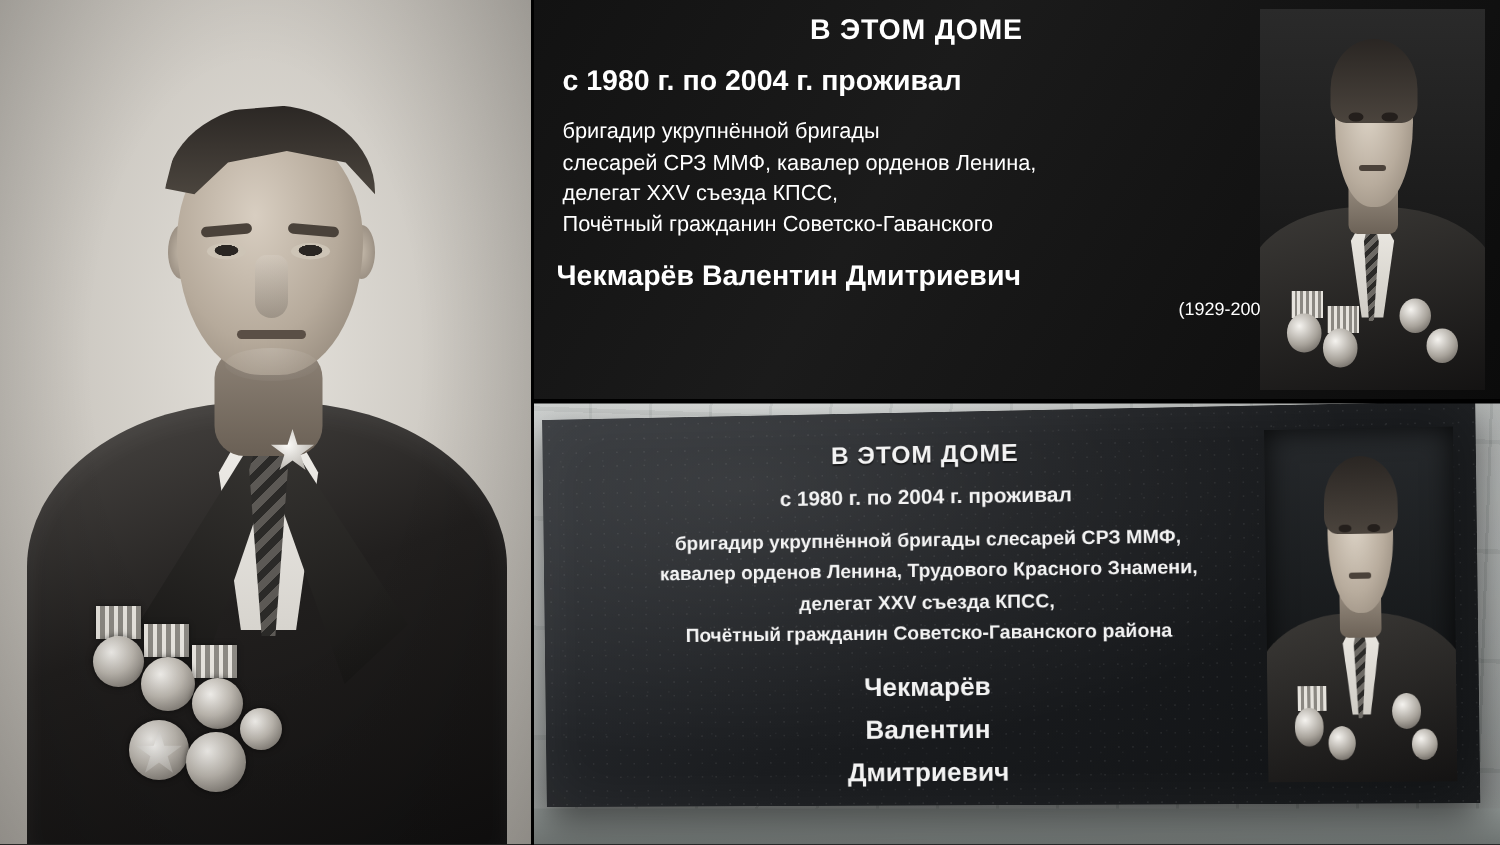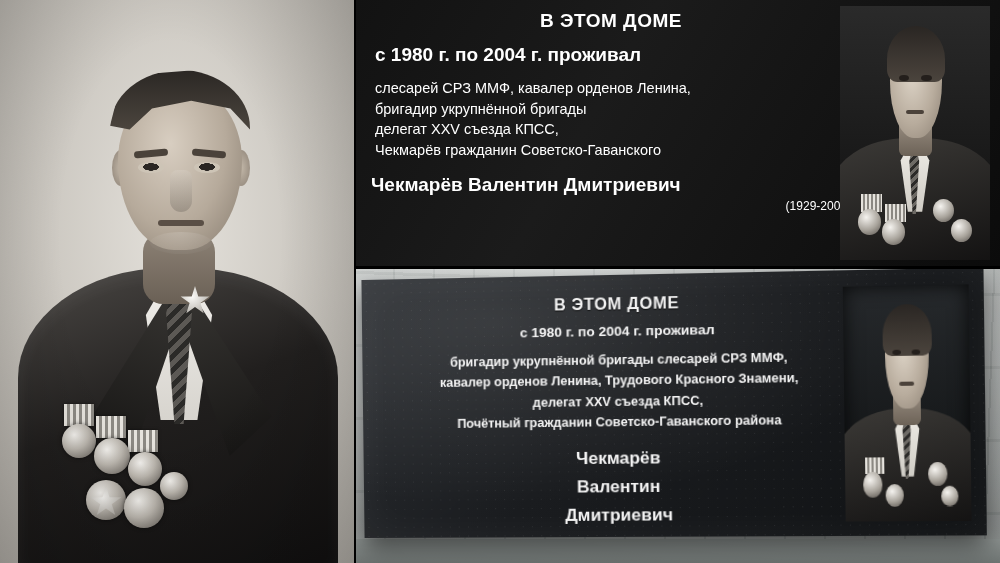--- a/index.html
+++ b/index.html
@@ -395,24 +395,24 @@
       <div class="star" style="left:90px; top:486px; width:32px; height:32px; opacity:0.85;"></div>
     </div>
     <div class="vign"></div>
   </div>
 
   <div class="plaque-dark">
     <div class="text-col">
       <div class="pd-title">В ЭТОМ ДОМЕ</div>
       <div class="pd-line2">с 1980 г. по 2004 г. проживал</div>
       <div class="pd-body">
+        <div>бригадир укрупнённой бригады</div>
         <div>слесарей СРЗ ММФ, кавалер орденов Ленина,</div>
-        <div>бригадир укрупнённой бригады</div>
         <div>делегат XXV съезда КПСС,</div>
-        <div>Чекмарёв гражданин Советско-Гаванского</div>
+        <div>Почётный гражданин Советско-Гаванского</div>
       </div>
       <div class="pd-name">Чекмарёв Валентин Дмитриевич</div>
       <div class="pd-years">(1929-2004)</div>
     </div>
 
     <div class="pd-portrait">
       <div class="mini">
         <div class="m-torso"></div>
         <div class="m-shirt"></div>
         <div class="m-tie"></div>

